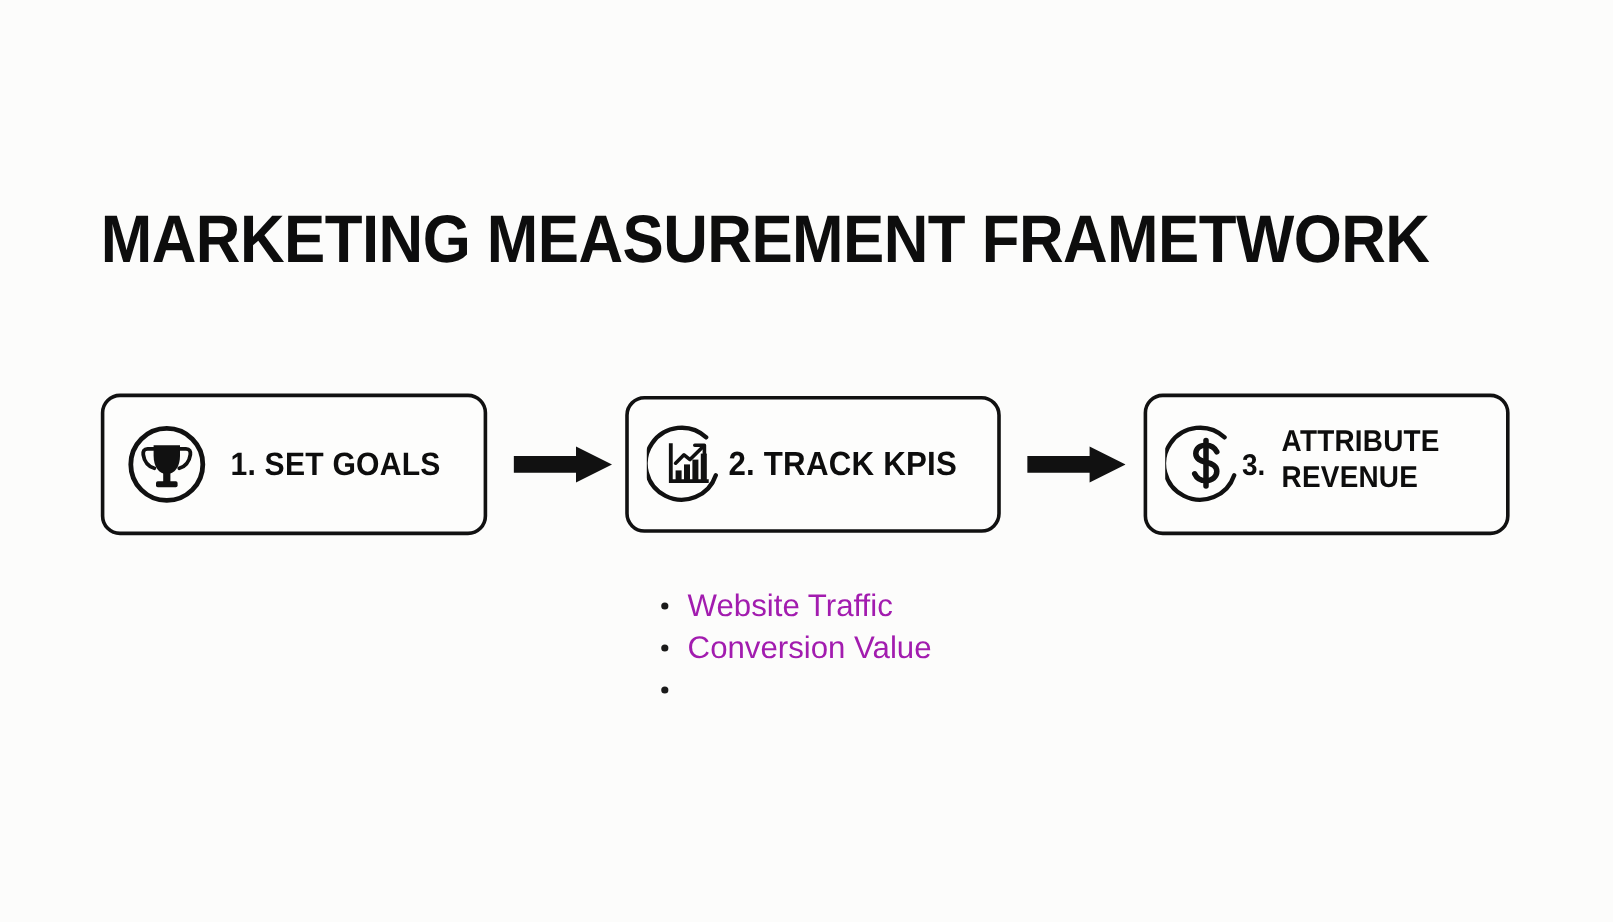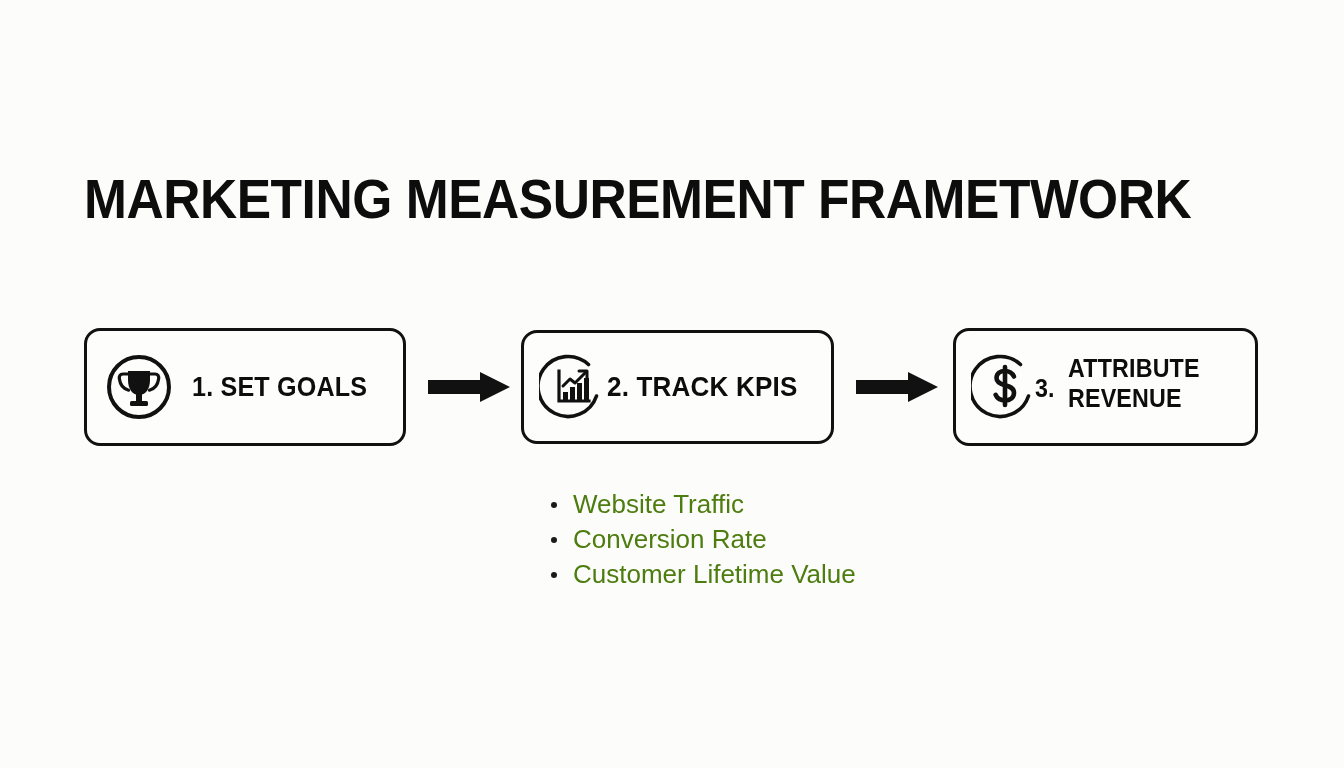--- a/index.html
+++ b/index.html
@@ -129,21 +129,21 @@
     padding: 0;
     list-style: none;
   }
   #kpi-list li {
     position: relative;
     padding-left: 24px;
     font-family: "Liberation Sans Narrow", "Liberation Sans", sans-serif;
     font-size: 26px;
     line-height: 35px;
     font-weight: 400;
-    color: #4d7c0f;
+    color: #a21caf;
     white-space: nowrap;
   }
   #kpi-list li .bullet-dot {
     position: absolute;
     left: 2px;
     top: 15px;
     width: 6px;
     height: 6px;
     border-radius: 50%;
     background: #1a1a1a;
@@ -228,21 +228,20 @@
   <div id="step-label-3" class="step-label">ATTRIBUTE
 REVENUE</div>
 
   <ul id="kpi-list">
     <li>
       <span class="bullet-dot"></span>
       <span>Website Traffic</span>
     </li>
     <li>
       <span class="bullet-dot"></span>
-      <span>Conversion Rate</span>
+      <span>Conversion Value</span>
     </li>
     <li>
       <span class="bullet-dot"></span>
-      <span>Customer Lifetime Value</span>
     </li>
   </ul>
 
 </div>
 
 </body></html>

